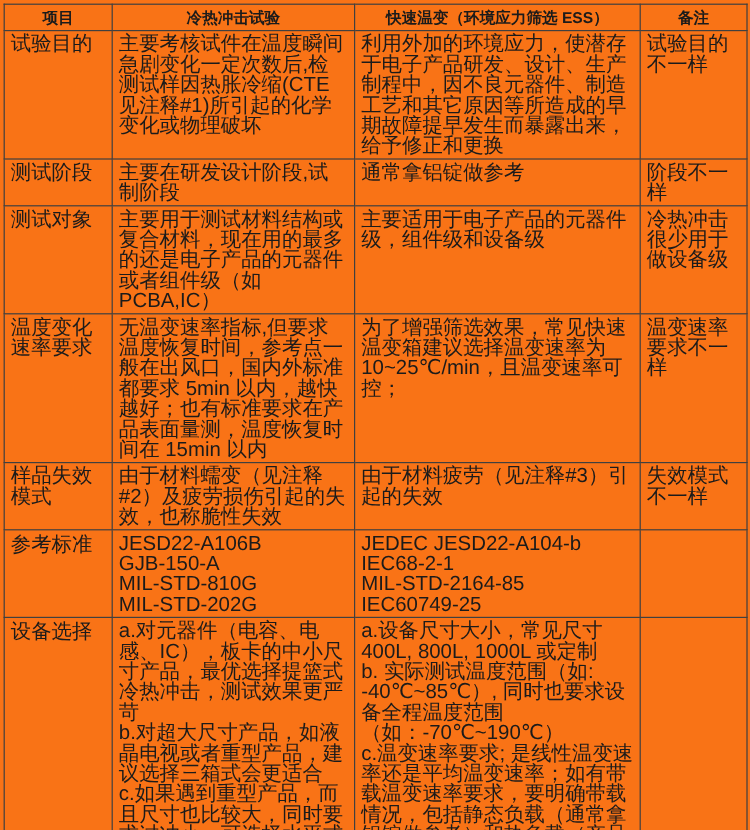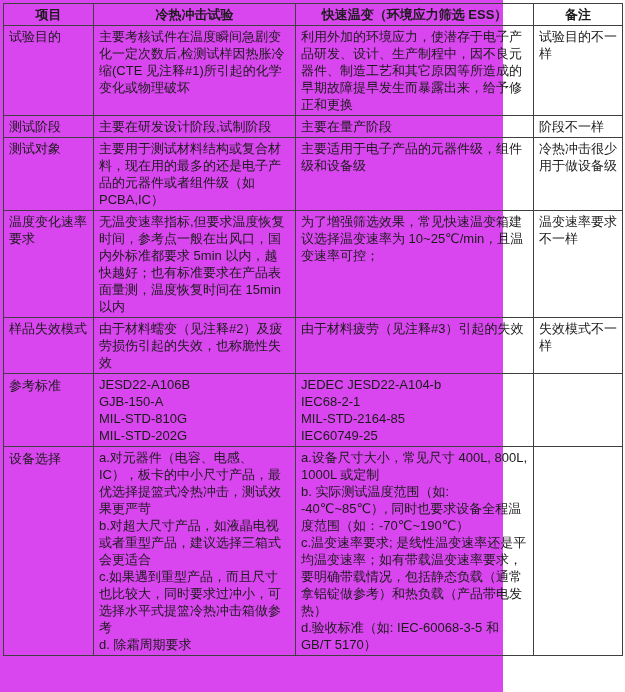--- a/index.html
+++ b/index.html
@@ -1,42 +1,42 @@
 <!DOCTYPE html>
 <html lang="zh"><head>
 <meta charset="utf-8">
 <style>
   html, body {
     margin: 0;
     padding: 0;
     background: #ffffff;
   }
   .page {
-    width: 503px;
+    width: 625px;
     height: 692px;
-    background: #d946ef;
+    background: #f97316;
     box-sizing: border-box;
     padding: 3px;
     font-family: "Liberation Sans", "DejaVu Sans", sans-serif;
     color: #1b1b1b;
   }
   table.cmp {
     border-collapse: collapse;
     table-layout: fixed;
     width: 619px;
   }
   table.cmp col.c-item   { width: 90px; }
   table.cmp col.c-shock  { width: 202px; }
   table.cmp col.c-ess    { width: 238px; }
   table.cmp col.c-remark { width: 89px; }
 
   table.cmp th, table.cmp td {
     border: 1px solid #404040;
     padding: 2px 5px;
-    font-size: 13px;
+    font-size: 17px;
     line-height: 17px;
     vertical-align: top;
     text-align: left;
     overflow: hidden;
     white-space: pre-line;
     box-sizing: border-box;
   }
   table.cmp th {
     font-weight: bold;
     text-align: center;
@@ -86,21 +86,21 @@
     <tbody>
       <tr class="r-0">
         <td class="label">试验目的</td>
         <td>主要考核试件在温度瞬间急剧变化一定次数后,检测试样因热胀冷缩(CTE 见注释#1)所引起的化学变化或物理破坏</td>
         <td>利用外加的环境应力，使潜存于电子产品研发、设计、生产制程中，因不良元器件、制造工艺和其它原因等所造成的早期故障提早发生而暴露出来，给予修正和更换</td>
         <td>试验目的不一样</td>
       </tr>
       <tr class="r-1">
         <td class="label">测试阶段</td>
         <td>主要在研发设计阶段,试制阶段</td>
-        <td>主要在量产阶段</td>
+        <td>通常拿铝锭做参考</td>
         <td>阶段不一样</td>
       </tr>
       <tr class="r-2">
         <td class="label">测试对象</td>
         <td>主要用于测试材料结构或复合材料，现在用的最多的还是电子产品的元器件或者组件级（如 PCBA,IC）</td>
         <td>主要适用于电子产品的元器件级，组件级和设备级</td>
         <td>冷热冲击很少用于做设备级</td>
       </tr>
       <tr class="r-3">
         <td class="label">温度变化速率要求</td>

